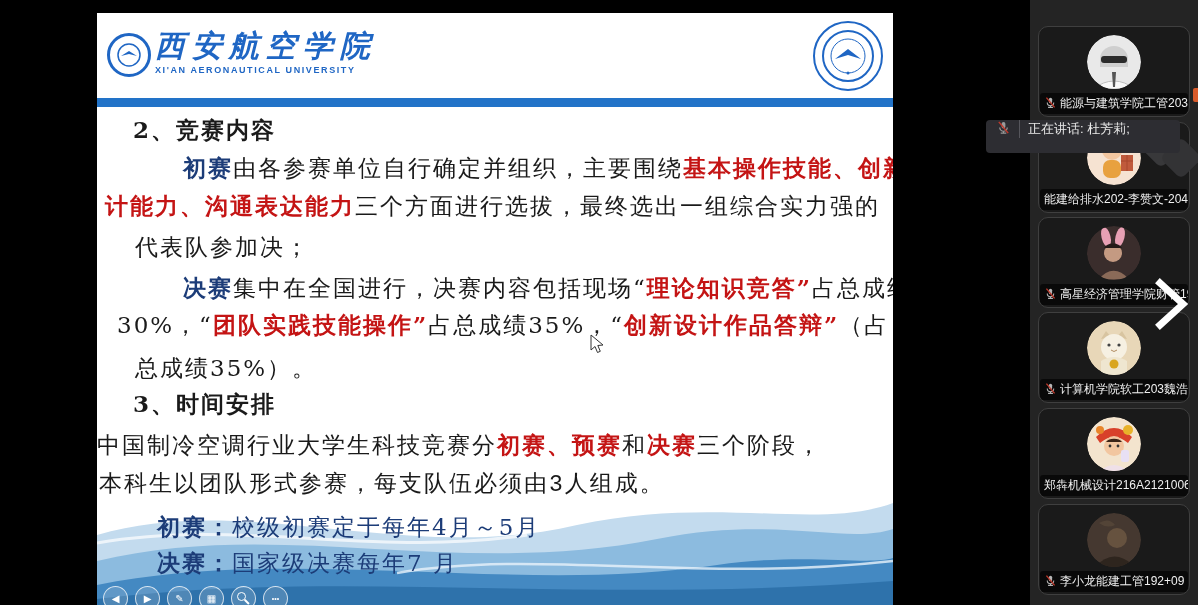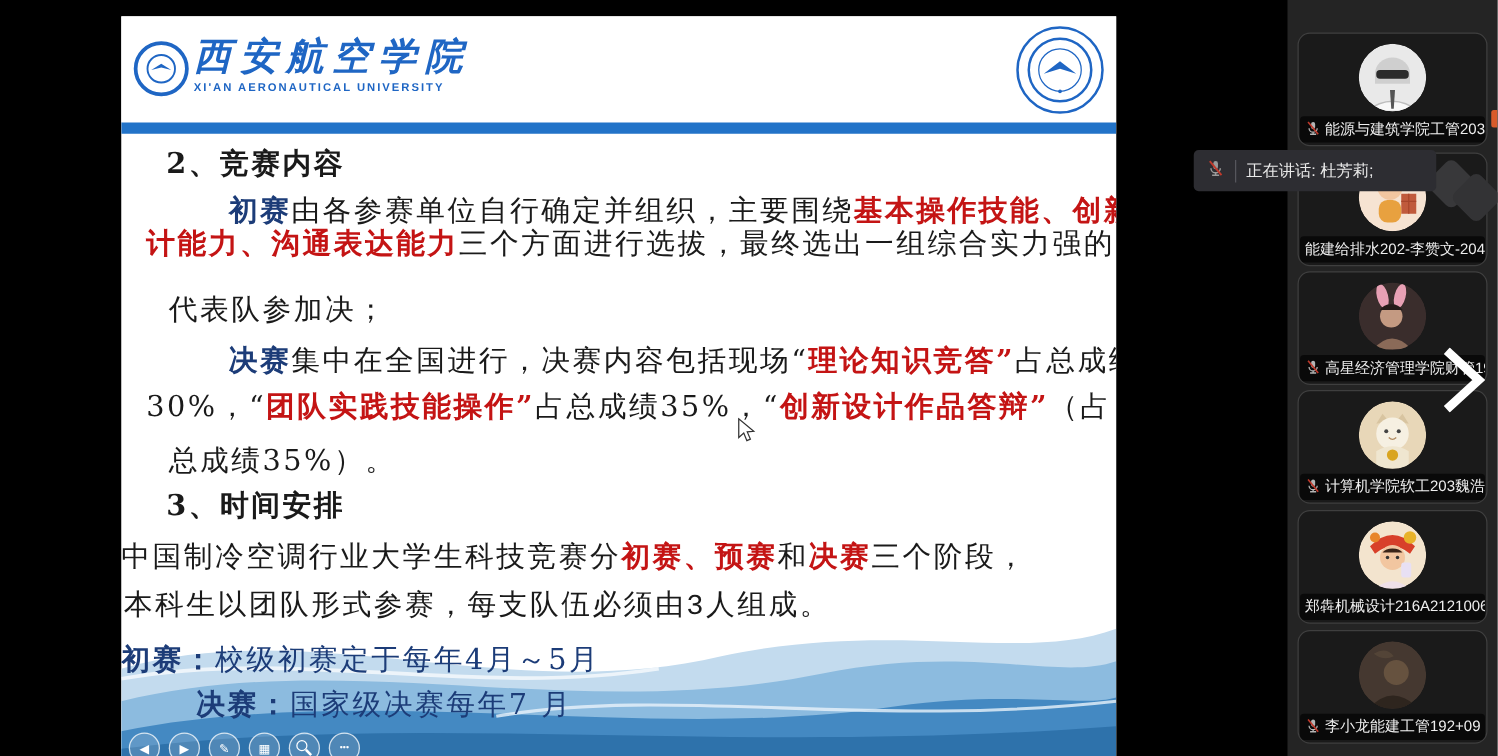--- a/index.html
+++ b/index.html
@@ -62,22 +62,22 @@
   .avatar{position:absolute;left:50%;top:8px;transform:translateX(-50%);width:54px;height:54px;border-radius:50%;overflow:hidden;}
   .namebar{
     position:absolute;left:1px;right:1px;bottom:2px;height:21px;
     background:rgba(0,0,0,0.62);border-radius:3px;
     display:flex;align-items:center;gap:3px;padding:0 4px;
     color:#efefef;font-size:12px;white-space:nowrap;overflow:hidden;
   }
   .namebar .mic{flex:0 0 auto;}
   
   .speak-banner{
-    position:absolute;left:955px;top:120px;width:194px;height:33px;z-index:30;
-    background:#2d2d32;border-radius:4px;display:flex;align-items:center;gap:8px;padding:0 10px;
+    position:absolute;left:986px;top:120px;width:194px;height:33px;z-index:30;
+    background:#2d2d32;border-radius:4px;display:flex;align-items:flex-start;gap:8px;padding:0 10px;
     box-sizing:border-box;
   }
   .speak-divider{width:1px;height:18px;background:#56565c;}
   .speak-text{color:#e9e9e9;font-size:13px;white-space:nowrap;}
   
   .diamond{position:absolute;width:30px;height:30px;background:#38383a;border-radius:6px;transform:rotate(45deg);z-index:25;}
   
   .next-chevron{position:absolute;left:1152px;top:278px;z-index:40;cursor:pointer;}
   
   .edge-strip{position:absolute;left:1193px;top:88px;width:5px;height:14px;background:#d95b2b;border-radius:2px 0 0 2px;z-index:40;}
@@ -106,29 +106,29 @@
         <path d="M14 30 L27 20 L40 30 L27 26 Z" fill="#1f66c4"></path>
         <circle cx="27" cy="44" r="1.5" fill="#1f66c4"></circle>
       </svg>
     </div>
   </div>
   <div class="accent-bar"></div>
 
   <div id="slide-text">
       <div class="slide-line line-bold" style="top: 102px; padding-left: 36px;"><span class="seg-black">2、竞赛内容</span></div>
       <div class="slide-line" style="top: 140px; padding-left: 86px;"><span class="seg-navy">初赛</span><span class="seg-black">由各参赛单位自行确定并组织，主要围绕</span><span class="seg-red">基本操作技能、创新设</span></div>
-      <div class="slide-line" style="top: 166px; padding-left: 20px;"><span class="seg-red">计能力、沟通表达能力</span><span class="seg-black">三个方面进行选拔，最终选出一组综合实力强的</span></div>
+      <div class="slide-line" style="top: 178px; padding-left: 8px;"><span class="seg-red">计能力、沟通表达能力</span><span class="seg-black">三个方面进行选拔，最终选出一组综合实力强的</span></div>
       <div class="slide-line" style="top: 219px; padding-left: 38px;"><span class="seg-black">代表队参加决；</span></div>
       <div class="slide-line" style="top: 260px; padding-left: 86px;"><span class="seg-navy">决赛</span><span class="seg-black">集中在全国进行，决赛内容包括现场“</span><span class="seg-red">理论知识竞答”</span><span class="seg-black">占总成绩</span></div>
       <div class="slide-line" style="top: 297px; padding-left: 20px;"><span class="seg-black">30%，“</span><span class="seg-red">团队实践技能操作”</span><span class="seg-black">占总成绩35%，“</span><span class="seg-red">创新设计作品答辩”</span><span class="seg-black">（占</span></div>
       <div class="slide-line" style="top: 340px; padding-left: 38px;"><span class="seg-black">总成绩35%）。</span></div>
       <div class="slide-line line-bold" style="top: 376px; padding-left: 36px;"><span class="seg-black">3、时间安排</span></div>
       <div class="slide-line" style="top: 417px; "><span class="seg-black">中国制冷空调行业大学生科技竞赛分</span><span class="seg-red">初赛、预赛</span><span class="seg-black">和</span><span class="seg-red">决赛</span><span class="seg-black">三个阶段，</span></div>
       <div class="slide-line" style="top: 455px; padding-left: 2px; font-family: Liberation Mono, monospace;"><span class="seg-black">本科生以团队形式参赛，每支队伍必须由3人组成。</span></div>
-      <div class="slide-line" style="top: 499px; "><span class="seg-navy">初赛：</span><span class="seg-navyreg">校级初赛定于每年4月～5月</span></div>
+      <div class="slide-line" style="top: 499px; padding-left: 60px;"><span class="seg-navy">初赛：</span><span class="seg-navyreg">校级初赛定于每年4月～5月</span></div>
       <div class="slide-line" style="top: 535px; padding-left: 60px;"><span class="seg-navy">决赛：</span><span class="seg-navyreg">国家级决赛每年7 月</span></div>
     </div>
 
   <svg class="wave" viewBox="0 0 796 132" preserveAspectRatio="none">
     <path d="M0,62 C150,18 310,92 480,52 C620,22 720,58 796,30 L796,132 L0,132 Z" fill="#c3dbee"></path>
     <path d="M0,88 C180,44 360,106 560,66 C680,42 750,72 796,56 L796,132 L0,132 Z" fill="#8cbbdf"></path>
     <path d="M0,112 C200,72 420,122 620,92 C710,79 770,93 796,85 L796,132 L0,132 Z" fill="#4489c2"></path>
     <path d="M0,126 C240,96 480,132 796,108 L796,132 L0,132 Z" fill="#2e72ab"></path>
     <path d="M0,70 C140,45 280,85 430,62" stroke="#ffffff" stroke-width="3" fill="none" opacity="0.7"></path>
     <path d="M300,100 C440,76 600,110 796,88" stroke="#e8f2fa" stroke-width="2.5" fill="none" opacity="0.8"></path>

